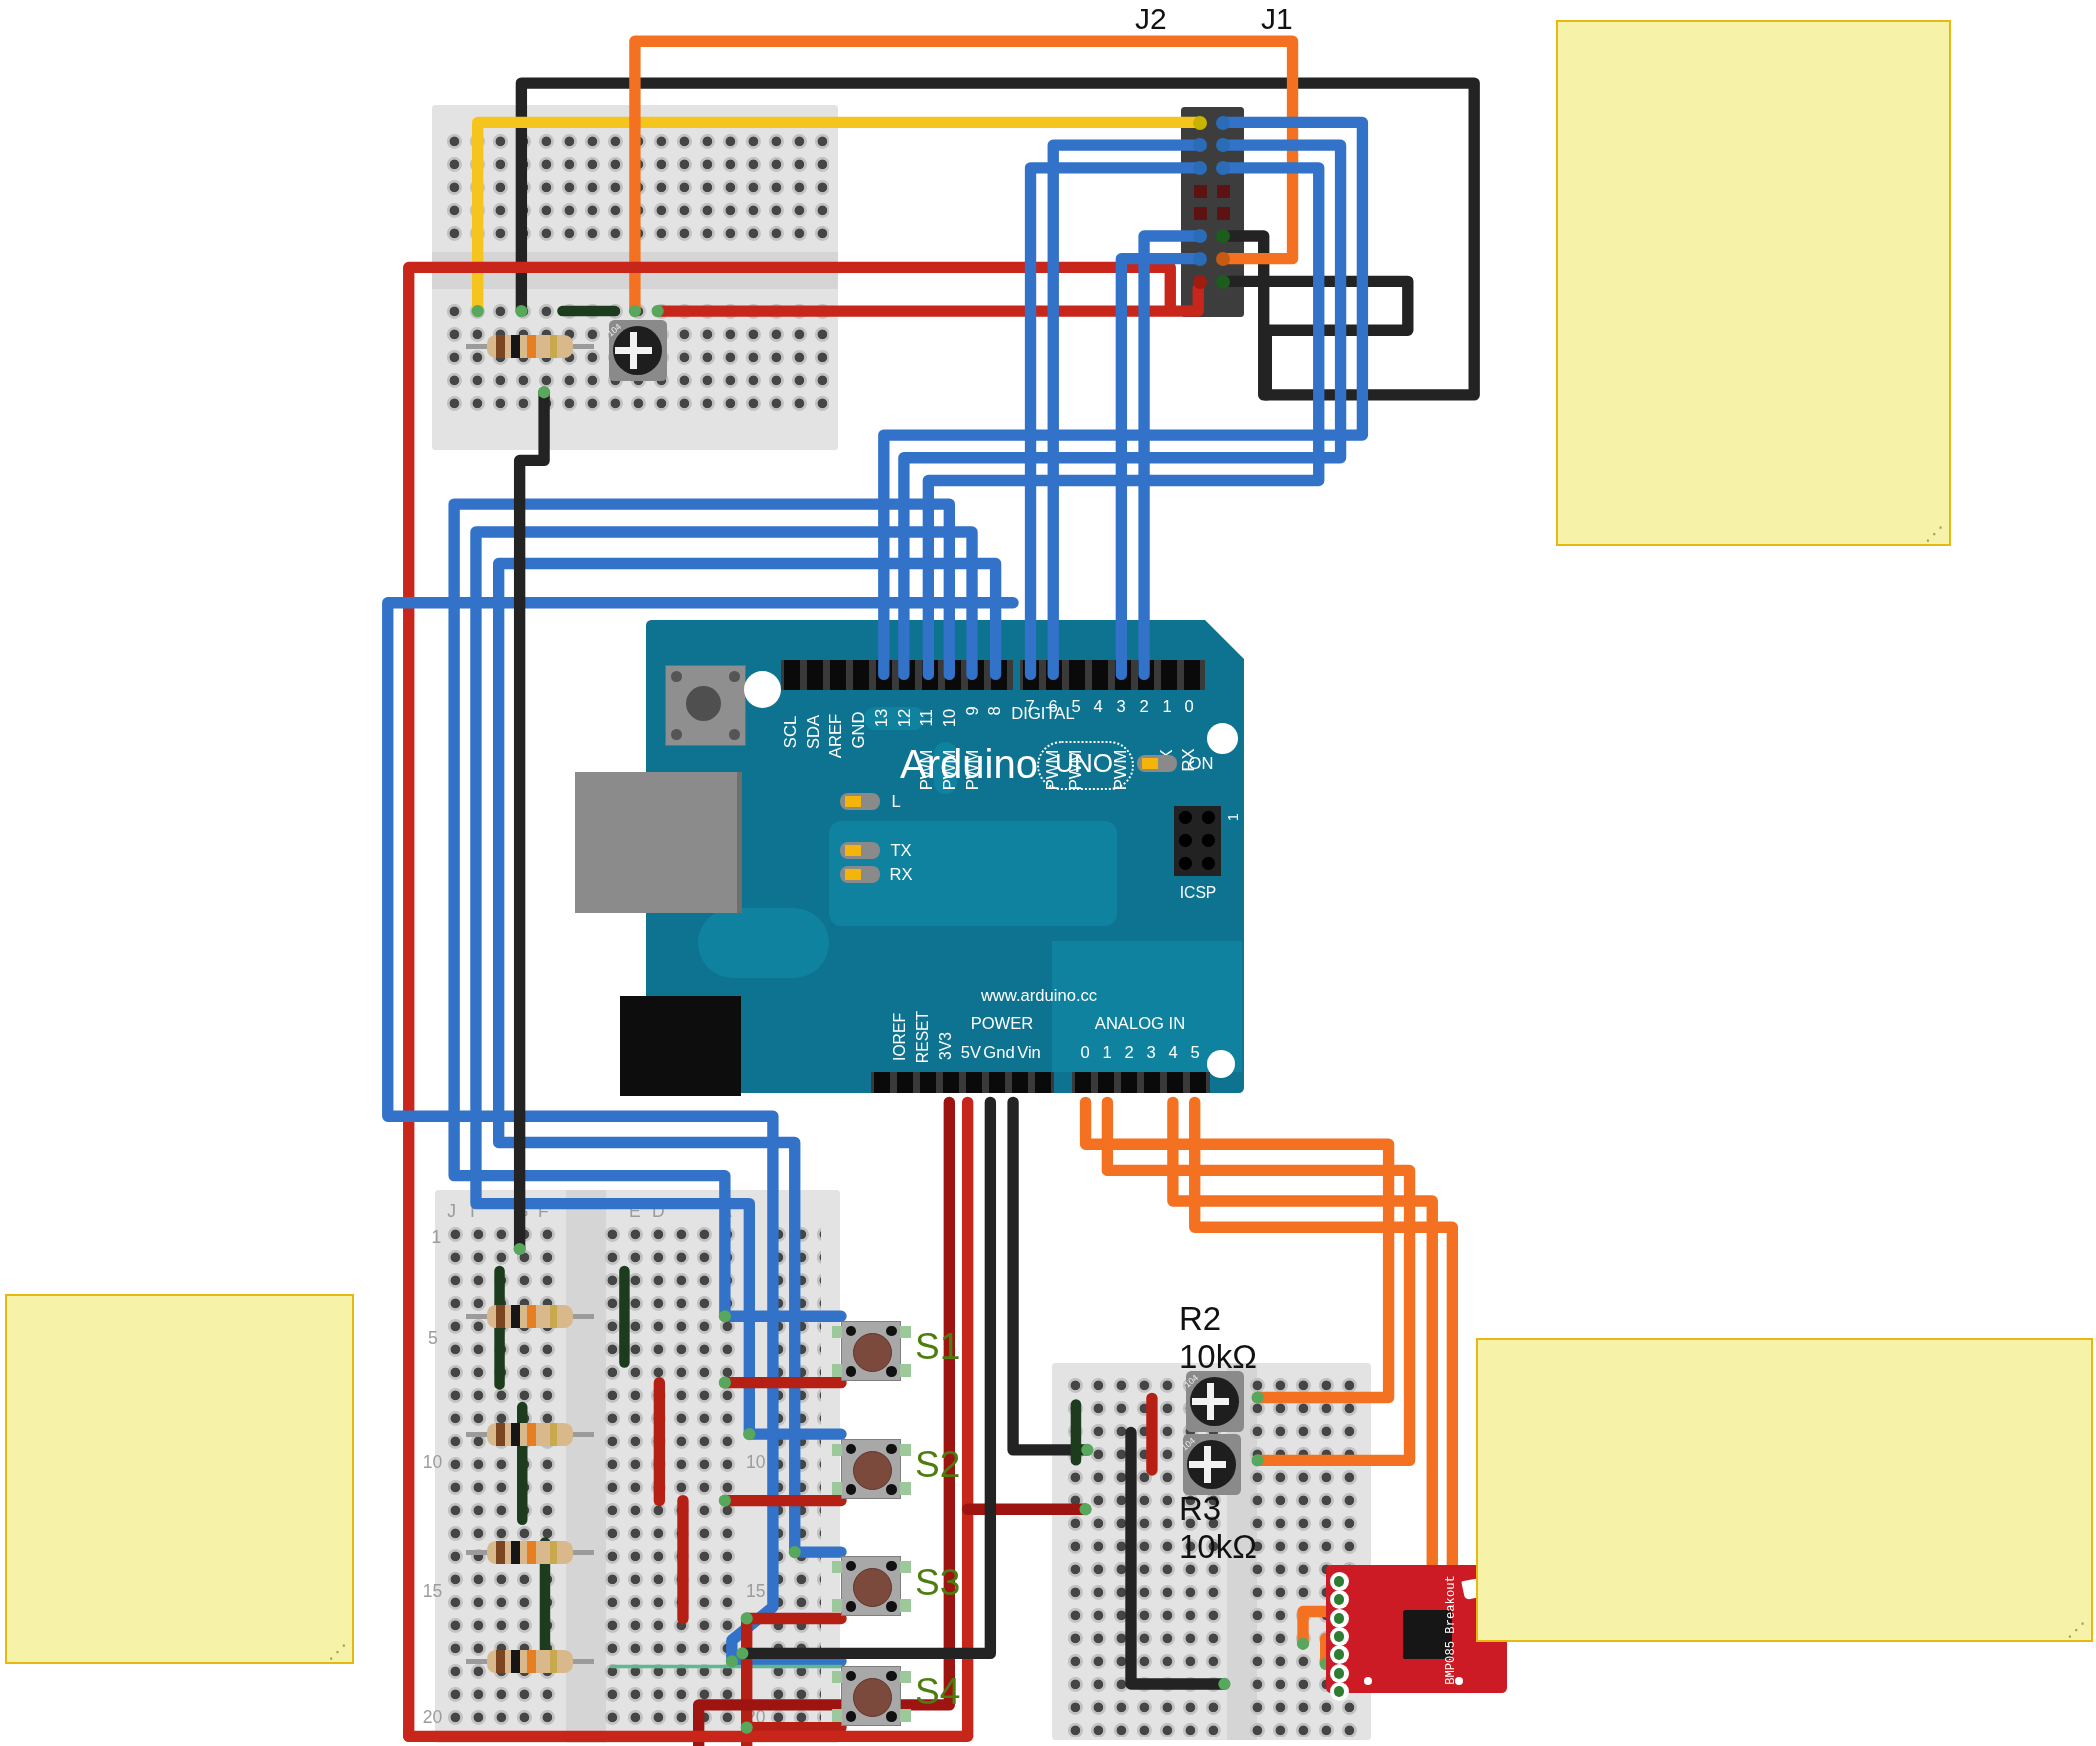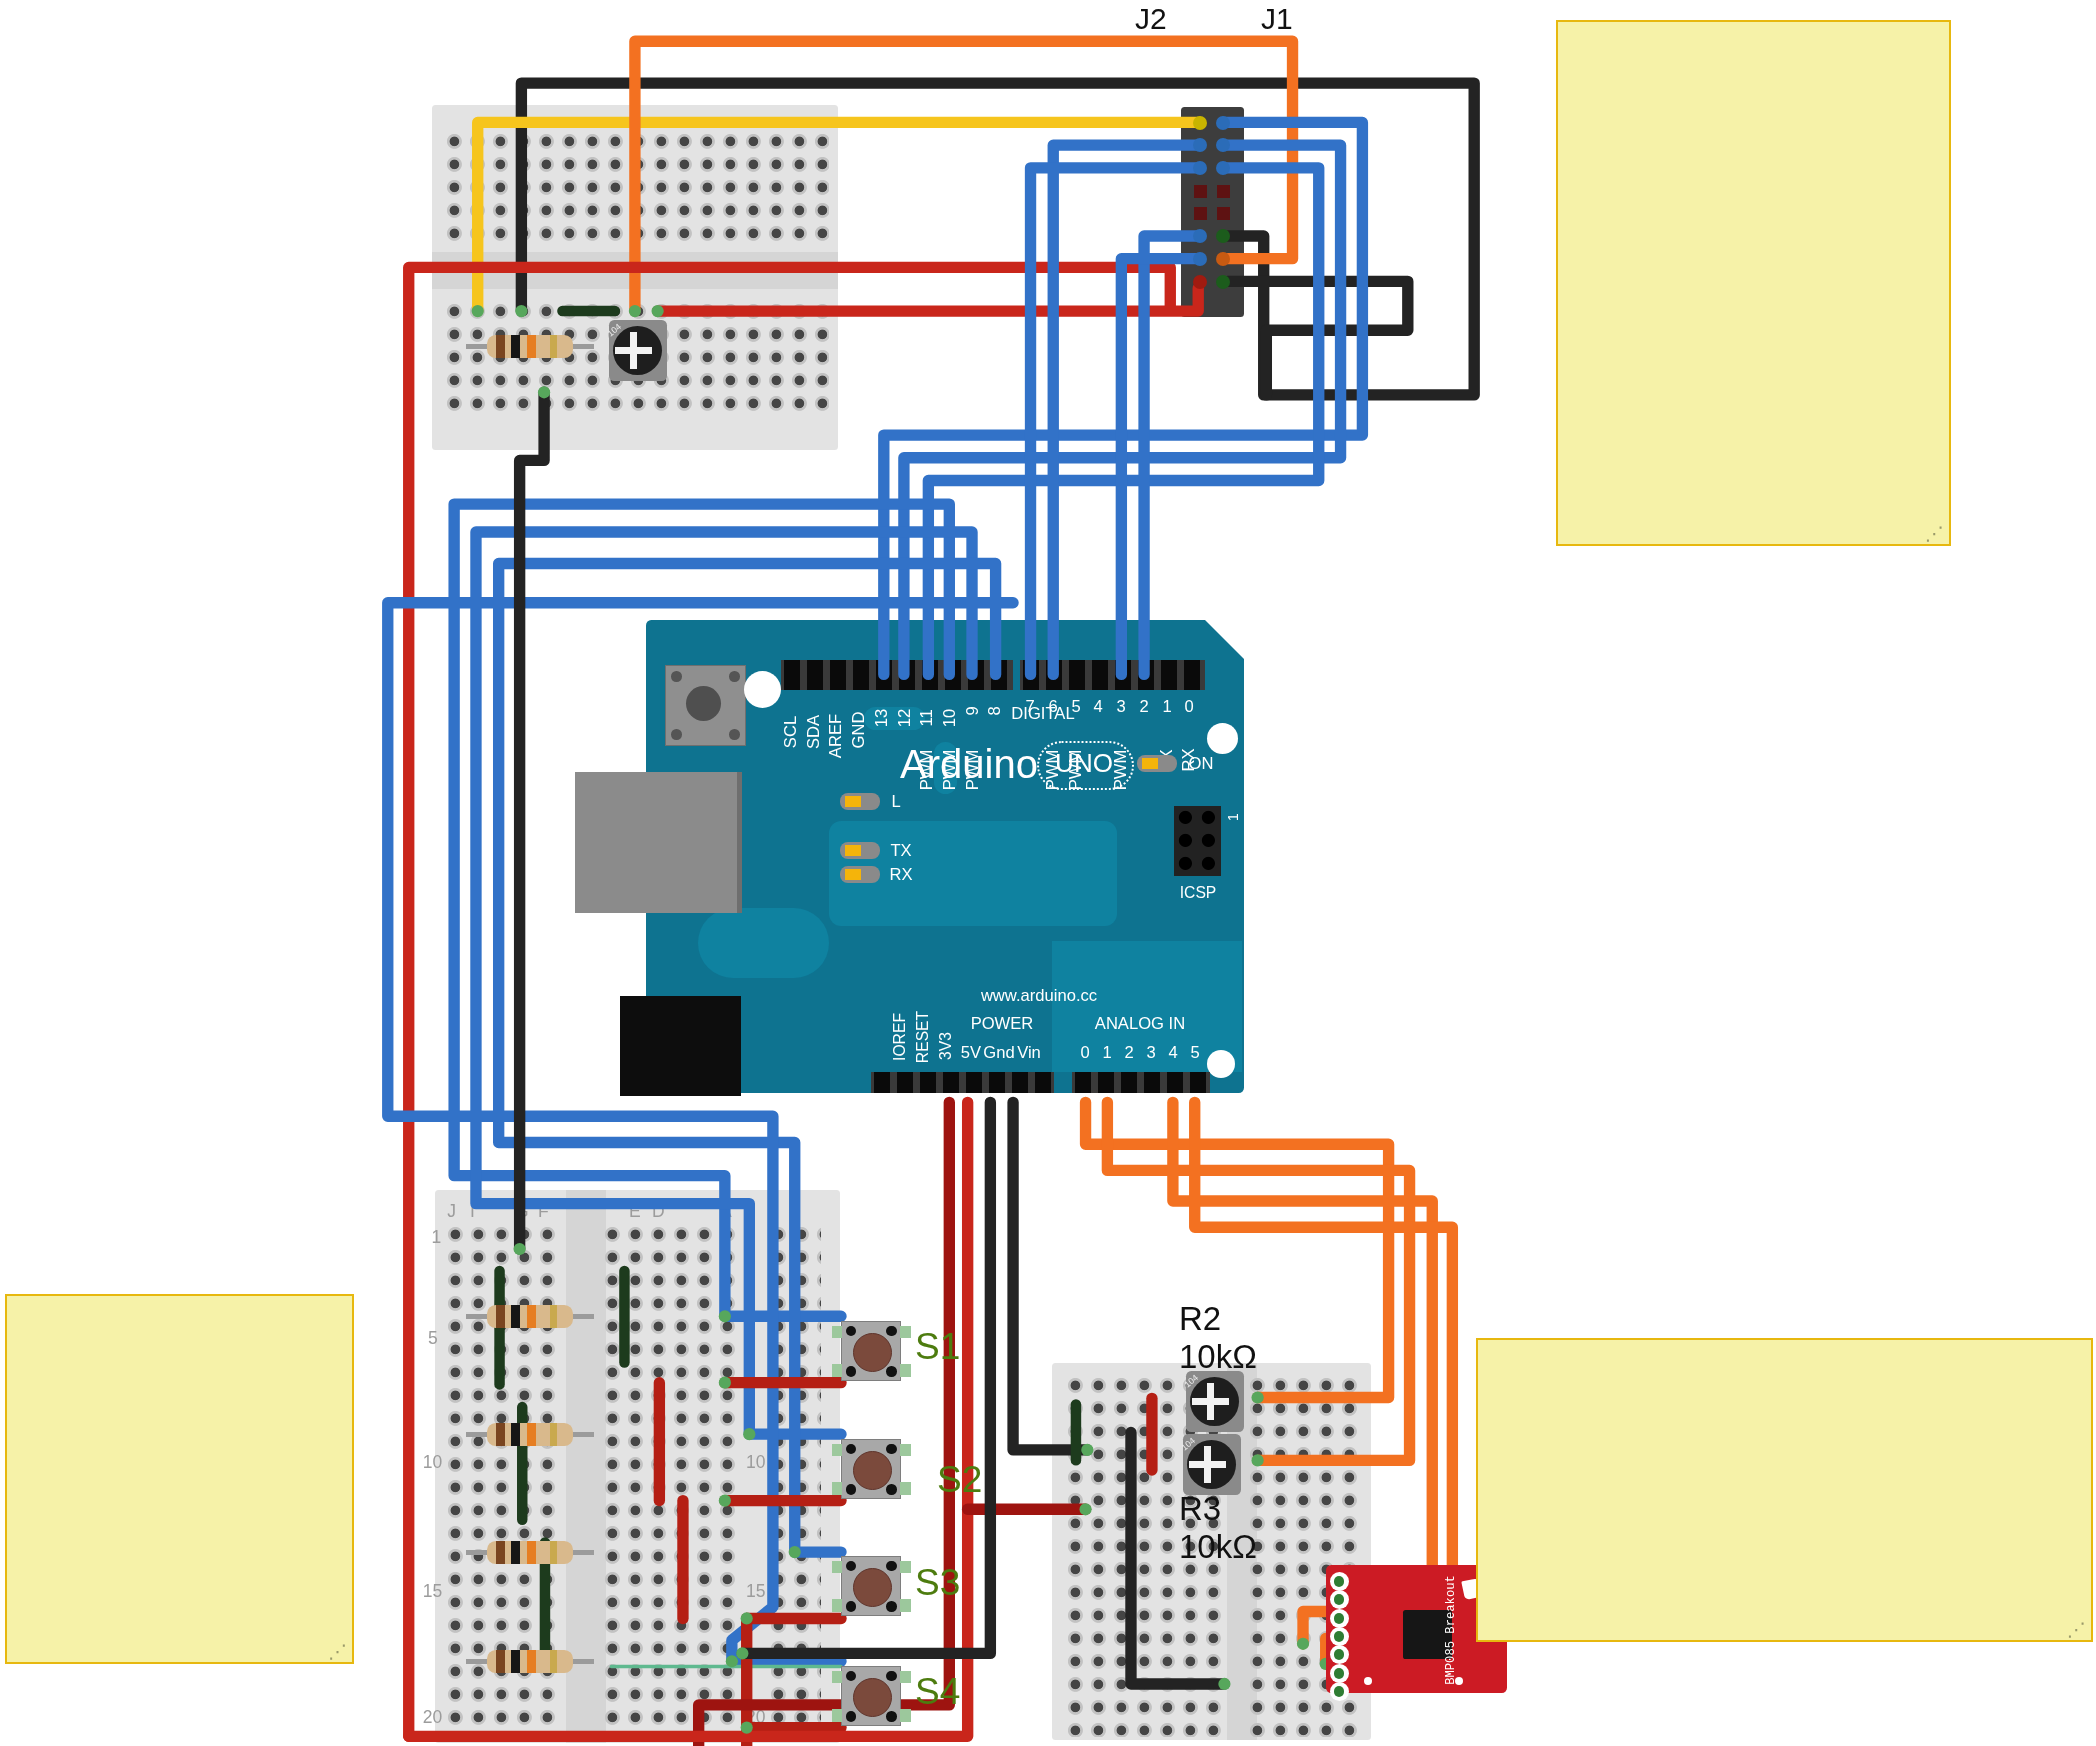--- a/index.html
+++ b/index.html
@@ -366,21 +366,21 @@
     <span class="leg" style="left:-10.5px;top:3.5px;"></span>
       <span class="leg" style="right:-10.5px;top:3.5px;"></span>
     <span class="leg" style="left:-10.5px;bottom:3.5px;"></span>
       <span class="leg" style="right:-10.5px;bottom:3.5px;"></span>
     <span class="p" style="left:3.5px;top:3.5px;"></span>
       <span class="p" style="right:3.5px;top:3.5px;"></span>
     <span class="p" style="left:3.5px;bottom:3.5px;"></span>
       <span class="p" style="right:3.5px;bottom:3.5px;"></span>
     <span class="cap"></span>
   </div>
-  <span class="btn-label" style="left:937px;top:1444px;margin-top:15px;">S2</span>
+  <span class="btn-label" style="left:915px;top:1444px;">S2</span>
   <div class="pbtn" style="left:841px;top:1556px;">
     <span class="leg" style="left:-10.5px;top:3.5px;"></span>
       <span class="leg" style="right:-10.5px;top:3.5px;"></span>
     <span class="leg" style="left:-10.5px;bottom:3.5px;"></span>
       <span class="leg" style="right:-10.5px;bottom:3.5px;"></span>
     <span class="p" style="left:3.5px;top:3.5px;"></span>
       <span class="p" style="right:3.5px;top:3.5px;"></span>
     <span class="p" style="left:3.5px;bottom:3.5px;"></span>
       <span class="p" style="right:3.5px;bottom:3.5px;"></span>
     <span class="cap"></span>

